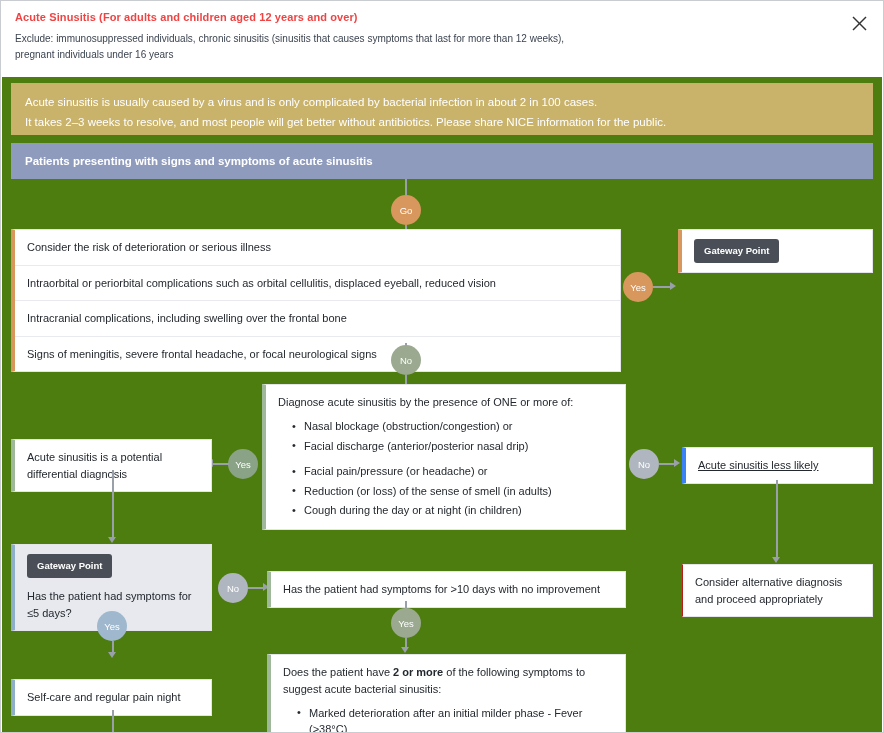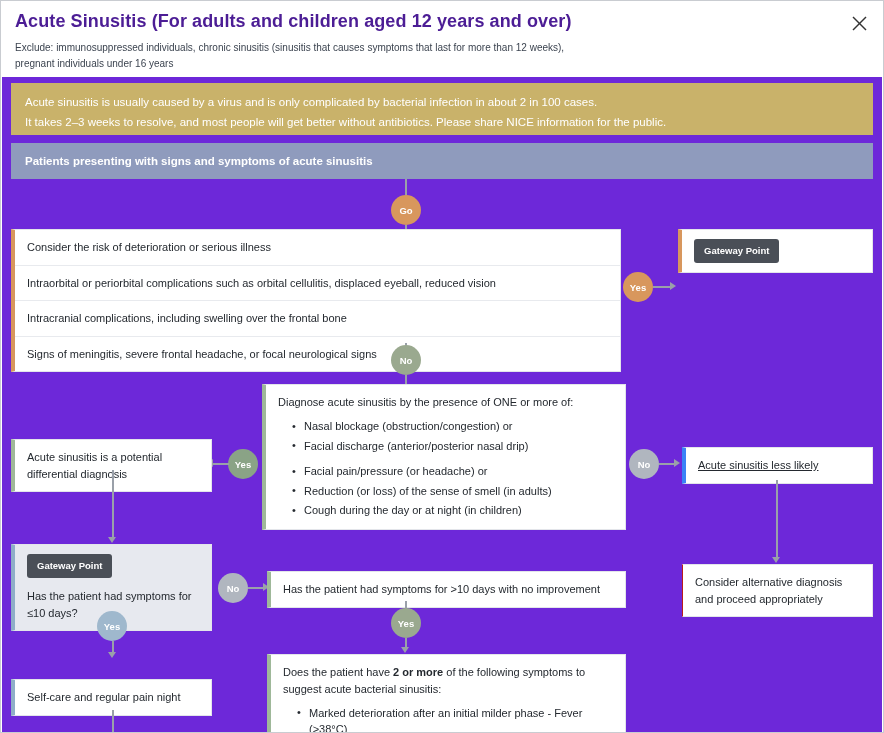--- a/index.html
+++ b/index.html
@@ -23,23 +23,23 @@
 
   
   .header {
     position: absolute;
     left: 0; top: 0;
     width: 882px;
     padding: 10px 14px 8px 14px;
     background: #ffffff;
   }
   .title {
-    font-size: 18px;
+    font-size: 11px;
     font-weight: bold;
-    color: #4c1d95;
+    color: #ef4444;
     letter-spacing: .1px;
   }
   .subtitle {
     margin-top: 8px;
     font-size: 10px;
     line-height: 1.55;
     color: #3c4450;
   }
   .close-btn {
     position: absolute;
@@ -49,21 +49,21 @@
     cursor: pointer;
     color: #333;
   }
   .close-btn svg { display: block; }
 
   
   .canvas {
     position: absolute;
     left: 1px; top: 76px;
     width: 880px; height: 656px;
-    background: #6d28d9;
+    background: #4d7c0f;
     overflow: hidden;
   }
 
   .box { position: absolute; }
 
   
   .banner {
     left: 9px; top: 6px;
     width: 862px; height: 52px;
     background: #c9b26a;
@@ -134,21 +134,21 @@
     border-radius: 3px;
   }
 
   
   .bubble {
     position: absolute;
     width: 30px; height: 30px;
     border-radius: 50%;
     color: #ffffff;
     font-size: 9.5px;
-    font-weight: bold;
+    font-weight: normal;
     display: flex; align-items: center; justify-content: center;
   }
   .b-orange { background: #d8975d; }
   .b-green  { background: #8aa386; }
   .b-grey   { background: #b0b6bf; }
   .b-blue   { background: #9fb8cd; }
   .b-olive  { background: #9aa98f; }
 
   
   .conn { position: absolute; background: #9aa0a9; }
@@ -281,21 +281,21 @@
     <div class="box card plain" style="left:680px; top:487px; width:191px;">
       <div class="pad">Consider alternative diagnosis and proceed appropriately</div>
     </div>
 
     <div class="conn v" style="left:110px; top:393px; height:68px;"></div>
     <div class="arrow-down" style="left:106px; top:460px;"></div>
 
     <div class="box card accent-blue" style="left:9px; top:467px; width:201px; background:#e7e9ef;">
       <div class="pad">
         <div class="gateway">Gateway Point</div>
-        <div style="margin-top:10px;">Has the patient had symptoms for ≤10 days?</div>
+        <div style="margin-top:10px;">Has the patient had symptoms for ≤5 days?</div>
       </div>
     </div>
 
     <div class="bubble b-grey" style="left:216px; top:496px;">
       <span>No</span>
     </div>
     <div class="conn h" style="left:246px; top:510px; width:16px;"></div>
     <div class="arrow-right" style="left:261px; top:506px;"></div>
 
     <div class="box card accent-green" style="left:265px; top:494px; width:359px;">

